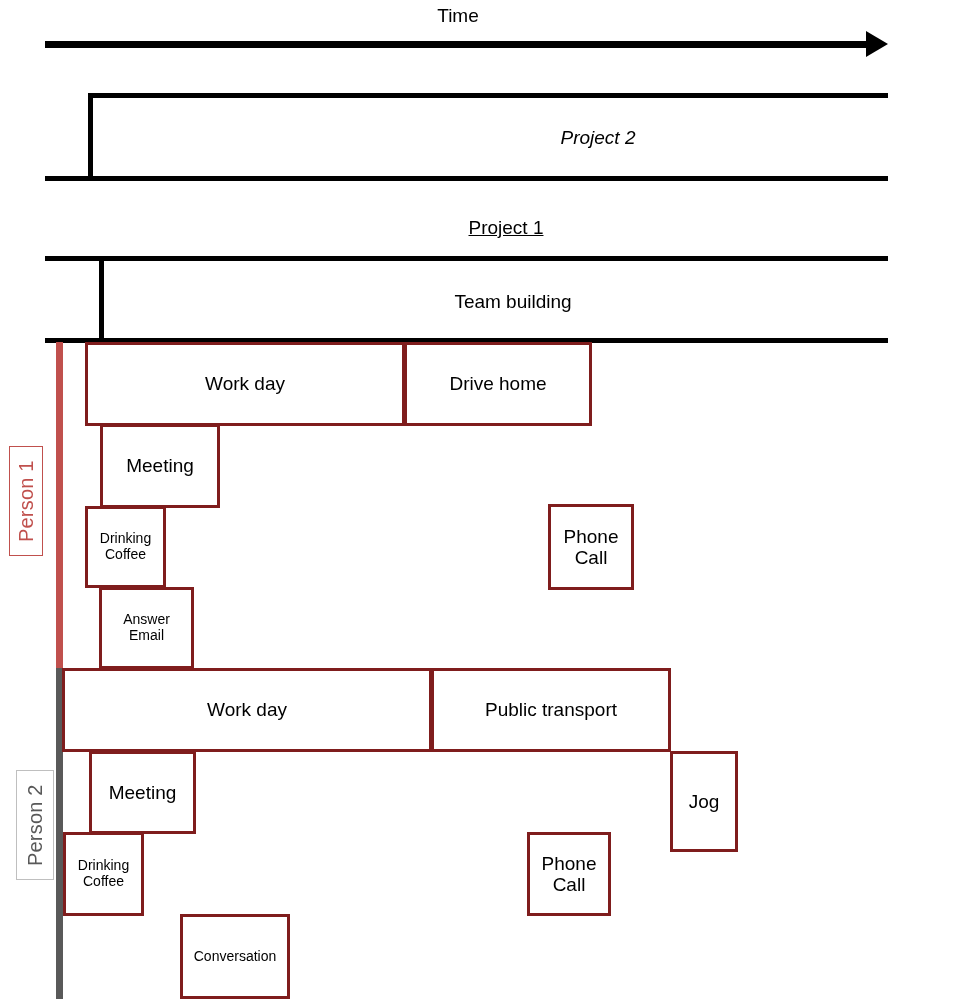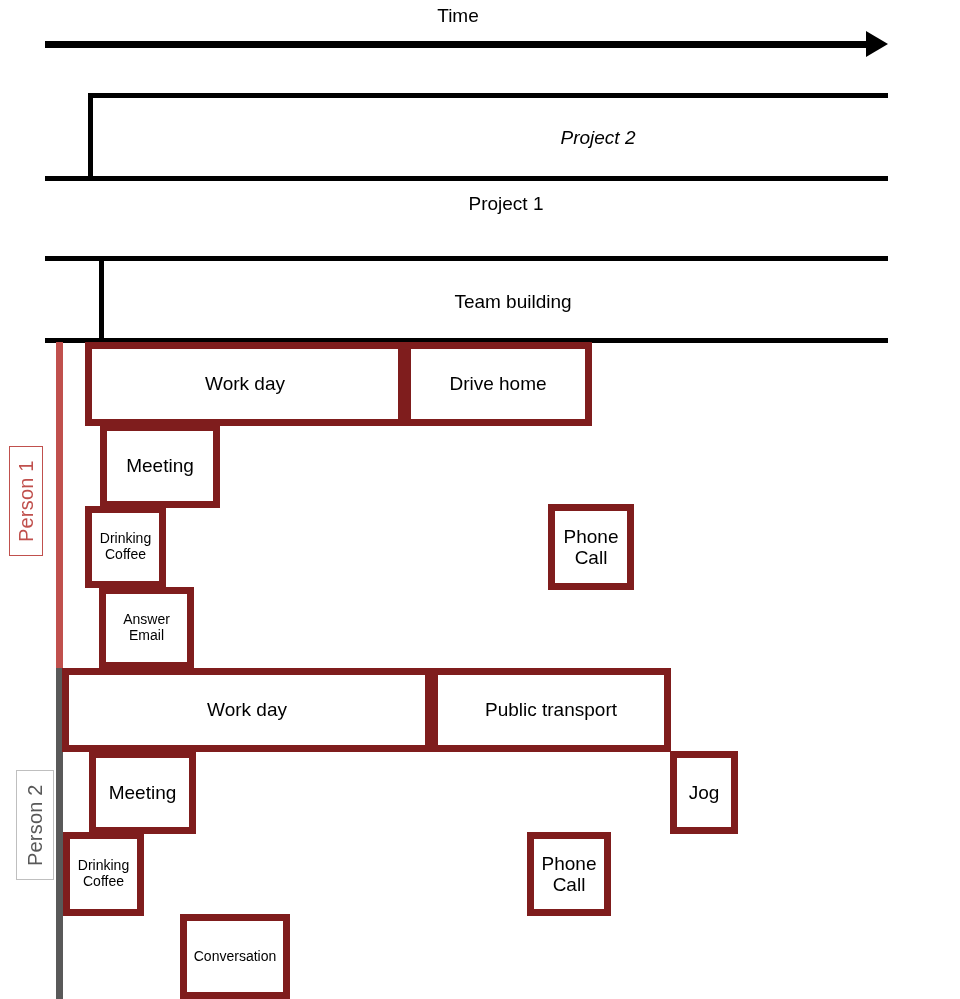--- a/index.html
+++ b/index.html
@@ -48,21 +48,21 @@
   .group-label {
     font-size: 19px;
     color: #000;
     text-align: center;
     white-space: nowrap;
     line-height: 1;
   }
 
   
   .box {
-    border: 7px solid #7f1d1d;
+    border: 3px solid #7f1d1d;
     background: #ffffff;
     display: flex;
     align-items: center;
     justify-content: center;
     text-align: center;
     color: #000000;
     line-height: 1.12;
     padding: 0 3px;
   }
   .box.lg { font-size: 19px; }
@@ -92,21 +92,21 @@
 
   <div class="abs axis-line" style="left:45px; top:41px; width:822px;"></div>
 
   <div class="abs axis-head" style="left:866px; top:31px;"></div>
 
   <div class="abs hrule" style="left:88px; top:93px; width:800px;"></div>
   <div class="abs vrule" style="left:88px; top:93px; height:85px;"></div>
   <div class="abs hrule" style="left:45px; top:176px; width:843px;"></div>
   <div class="abs group-label" style="left:498px; top:128px; width:200px;font-style:italic;">Project 2</div>
 
-  <div class="abs group-label" style="left:406px; top:194px; width:200px;">Project 1</div>
+  <div class="abs group-label" style="left:406px; top:218px; width:200px;text-decoration:underline;">Project 1</div>
   <div class="abs hrule" style="left:45px; top:256px; width:843px;"></div>
 
   <div class="abs vrule" style="left:99px; top:256px; height:86px;"></div>
   <div class="abs group-label" style="left:413px; top:292px; width:200px;">Team building</div>
   <div class="abs hrule" style="left:45px; top:338px; width:843px;"></div>
 
   <div class="abs lane-bar" style="left:56px; top:342px; width:7px; height:329px; background:#C0504D;"></div>
   <div class="abs person-tag" style="left:9px; top:446px; width:34px; height:110px; border-color:#C0504D; color:#C0504D;">Person 1</div>
 
   <div class="abs box lg" style="left:85px; top:342px; width:320px; height:84px;">Work day</div>
@@ -124,21 +124,21 @@
 
   <div class="abs lane-bar" style="left:56px; top:668px; width:7px; height:331px; background:#595959;"></div>
   <div class="abs person-tag" style="left:16px; top:770px; width:38px; height:110px; border-color:#BFBFBF; color:#595959;">Person 2</div>
 
   <div class="abs box lg" style="left:62px; top:668px; width:370px; height:84px;">Work day</div>
 
   <div class="abs box lg" style="left:431px; top:668px; width:240px; height:84px;text-align:center;">Public transport</div>
 
   <div class="abs box lg" style="left:89px; top:751px; width:107px; height:83px;">Meeting</div>
 
-  <div class="abs box lg" style="left:670px; top:751px; width:68px; height:83px;">Jog</div>
+  <div class="abs box lg" style="left:670px; top:751px; width:68px; height:101px;">Jog</div>
 
   <div class="abs box lg" style="left:527px; top:832px; width:84px; height:84px;">Phone Call</div>
 
   <div class="abs box sm" style="left:63px; top:832px; width:81px; height:84px;">Drinking Coffee</div>
 
   <div class="abs box sm" style="left:180px; top:914px; width:110px; height:85px;">Conversation</div>
 
 </div>
 
 </body></html>

